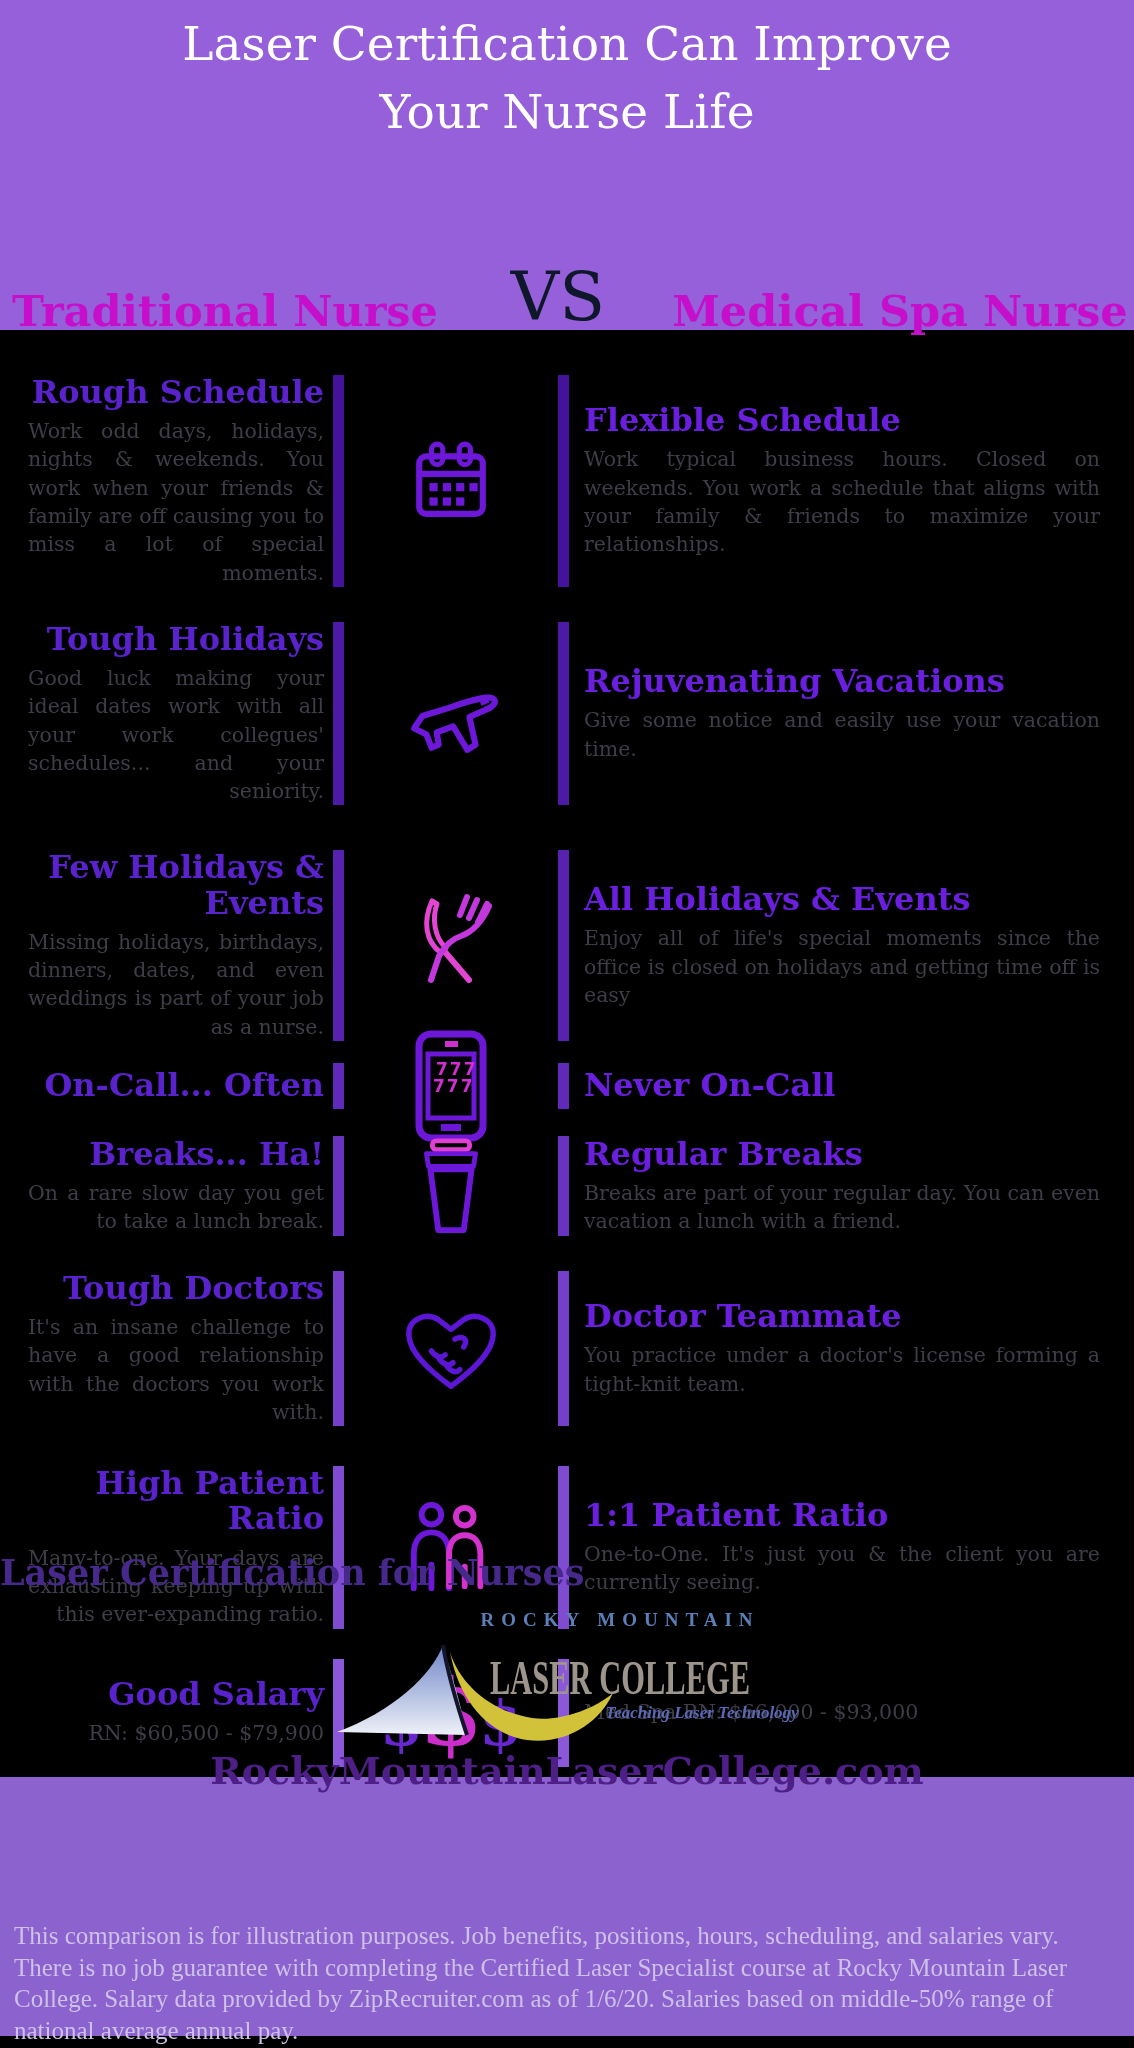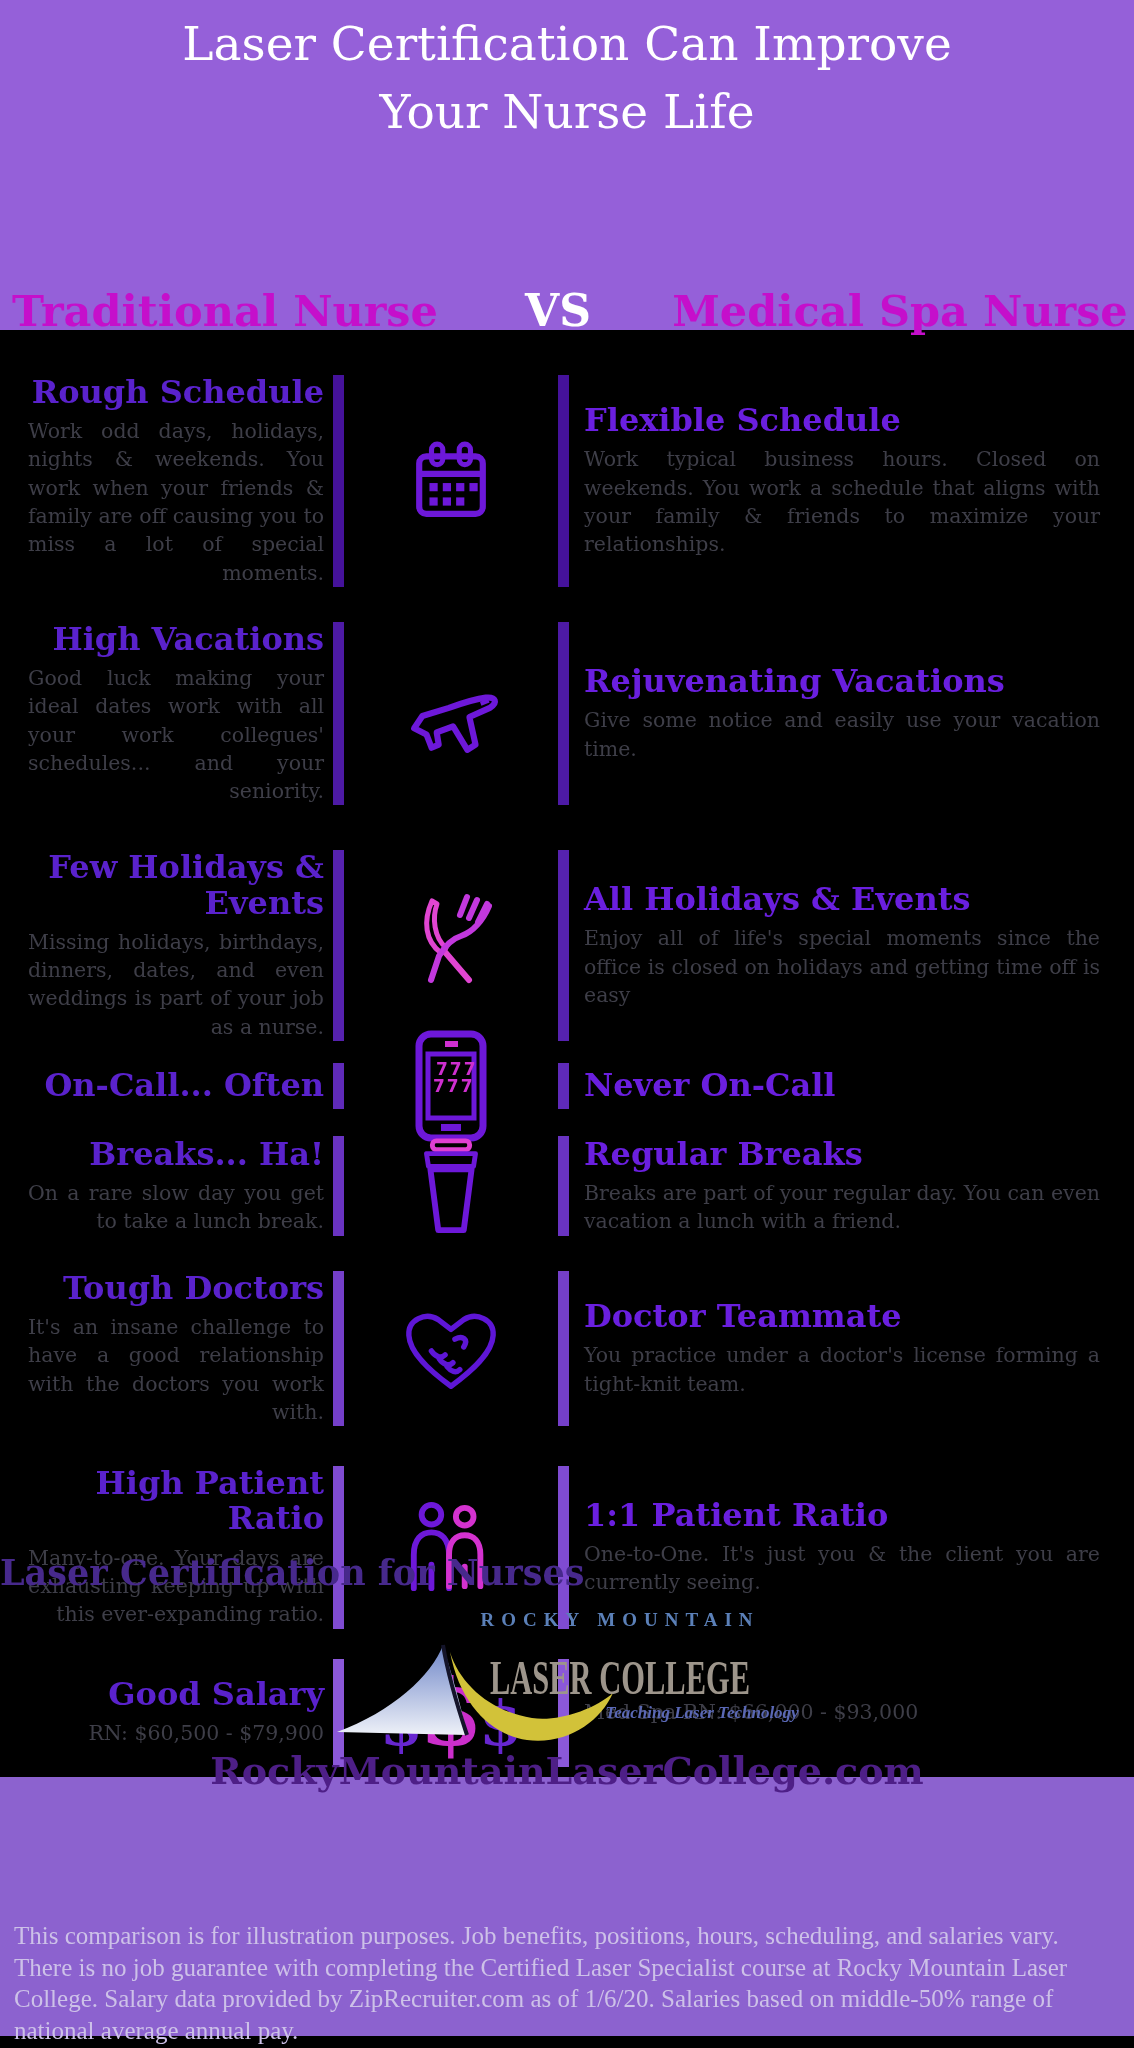--- a/index.html
+++ b/index.html
@@ -8,21 +8,21 @@
 
   
   .header{position:absolute;top:0;left:0;width:1134px;height:330px;background:#9560d9;}
   .main-title{padding-top:10px;text-align:center;color:#fff;font-size:47px;line-height:1.45;
               font-weight:normal;}
   .vs-row{position:absolute;left:0;bottom:-6px;width:1134px;display:flex;align-items:flex-end;}
   .vs-left{width:450px;text-align:center;}
   .vs-mid{width:216px;text-align:center;}
   .vs-right{width:468px;text-align:center;}
   .nurse-title{color:#c50fcb;font-size:43px;font-weight:bold;}
-  .vs-word{color:#ffffff;font-size:44px;font-weight:bold;}
+  .vs-word{color:#0f172a;font-size:67px;font-weight:normal;}
 
   
   .grid{position:absolute;top:330px;left:0;width:1134px;}
   .row{display:flex;align-items:center;}
   .cL{width:333px;box-sizing:border-box;padding-left:28px;padding-right:9px;text-align:right;}
   .cR{flex:1;box-sizing:border-box;padding-left:15px;padding-right:34px;text-align:left;}
   .bar{width:11px;align-self:stretch;}
   .row.compact .bar{align-self:center;height:46px;}
   .mid{width:214px;display:flex;justify-content:center;align-items:flex-end;}
   .mid svg{overflow:visible;display:block;}
@@ -112,21 +112,21 @@
       </div>
       <div class="bar"></div>
       <div class="cR">
         <h3>Flexible Schedule</h3>
         <p>Work typical business hours. Closed on weekends. You work a schedule that aligns with your family &amp; friends to maximize your relationships.</p>
       </div>
     </div>
 
     <div class="row r2">
       <div class="cL">
-        <h3>High Vacations</h3>
+        <h3>Tough Holidays</h3>
         <p>Good luck making your ideal dates work with all your work collegues' schedules... and your seniority.</p>
       </div>
       <div class="bar"></div>
       <div class="mid">
         <svg width="100" height="90" viewBox="0 0 96 88" fill="none" stroke="#6d18d9" stroke-width="6" stroke-linejoin="round">
           <path d="M20,46 L46,38 C60,33 74,29 82,28 C92,27 94,33 86,38 L66,47 L72,74 L64,79 L50,56 L34,62 L36,74 L29,77 L24,64 L12,58 Z"></path>
           <path d="M77,34 L85,31" stroke-width="4"></path>
         </svg>
       </div>
       <div class="bar"></div>

